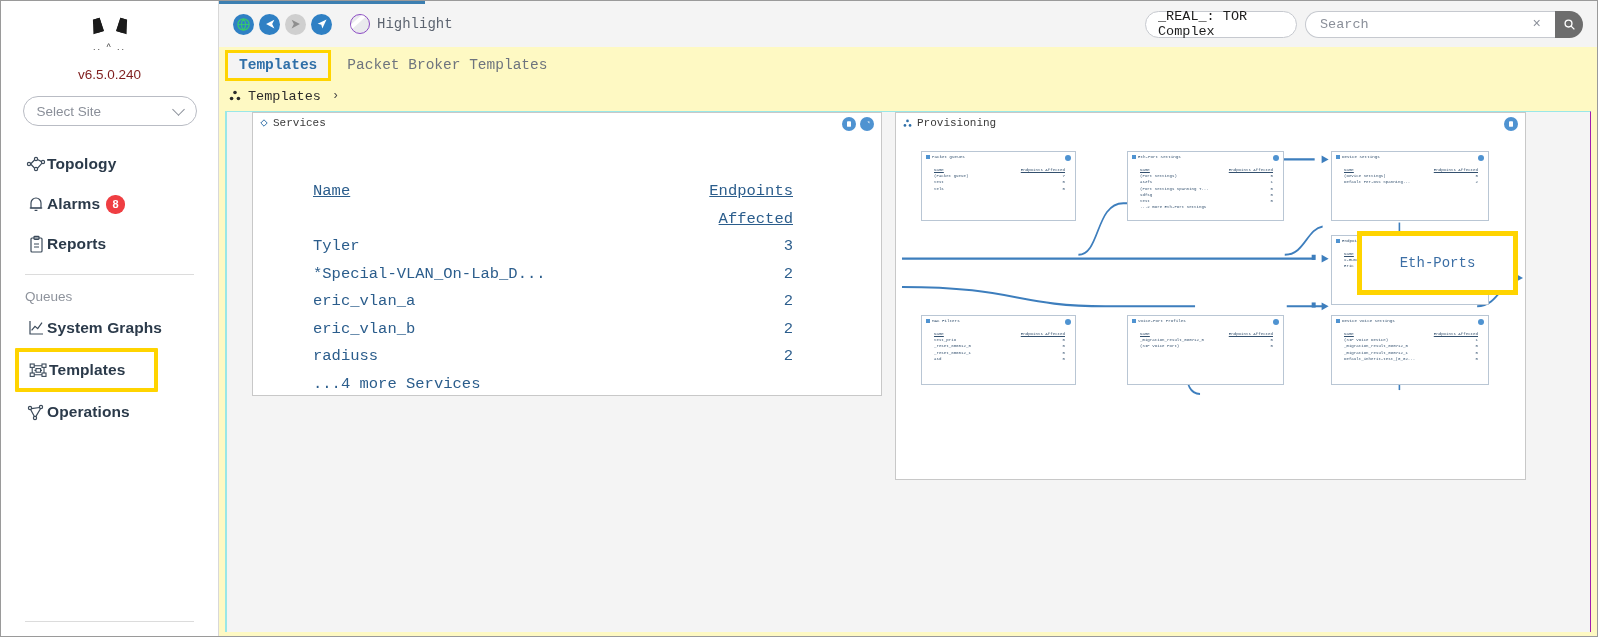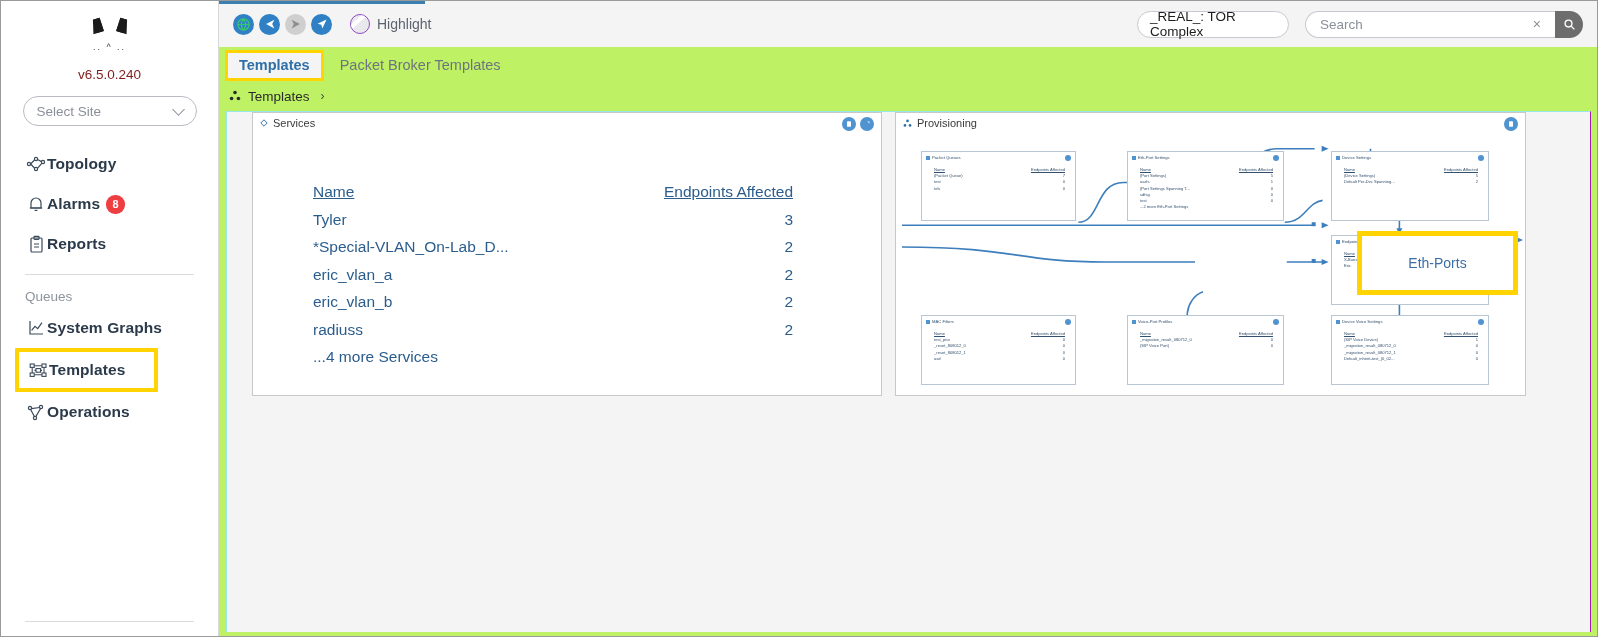--- a/index.html
+++ b/index.html
@@ -71,42 +71,42 @@
   .nav-sep { height:1px; background:#dcdcdc; margin:10px 24px 0 24px; }
   .group-label { font-size:13.5px; color:#8e939c; padding:14px 0 4px 24px; }
   .nav-item.highlighted {
     border:4px solid #ffd400; margin:0 60px 0 14px; height:44px; padding-left:8px;
     border-radius:1px; background:#fff;
   }
   #nav-bottom { position:absolute; left:0; right:0; top:512px; }
   #sidebar-bottom-rule { position:absolute; left:24px; right:24px; top:620px; height:1px; background:#dcdcdc; }
 
   
-  #main { flex:1; display:flex; flex-direction:column; background:#bef264; position:relative; min-width:0; }
+  #main { flex:1; display:flex; flex-direction:column; background:#fef9c3; position:relative; min-width:0;font-family:Liberation Mono, monospace; }
   #topbar {
     height:46px; background:#f4f4f4; position:relative;
     display:flex; align-items:center;
   }
   #topbar-accent { position:absolute; left:0; top:0; width:206px; height:3px; background:#3c7fb1; }
 
   .tool-icons { display:flex; align-items:center; gap:5px; margin-left:14px; }
   .circ { width:21px;height:21px;border-radius:50%; display:flex;align-items:center;justify-content:center; cursor:pointer; }
   .circ.blue { background:#2f80c4; }
   .circ.grey { background:#cfcfcf; }
   .circ svg { display:block; }
   .highlight-btn { display:flex; align-items:center; gap:7px; margin-left:18px; cursor:pointer; }
   .moon-ring {
     width:20px;height:20px;border-radius:50%; border:1.6px solid #8c4bc4;
     background:#e9e9ed; position:relative; overflow:hidden;
   }
   .moon-ring:after{content:""; position:absolute; left:-3px; top:4px; width:20px;height:4px;
     background:#fff; transform:rotate(-42deg);}
   .highlight-btn .t { font-size:14px; color:#5c6470; }
 
-  #searchzone { margin-left:auto; display:flex; align-items:center; gap:16px; padding-right:14px;justify-content:space-between; }
+  #searchzone { margin-left:auto; display:flex; align-items:center; gap:8px; padding-right:14px;justify-content:space-between; }
   .pill-input {
     width:152px; height:27px; border:1px solid #c6c9cf; border-radius:14px;
     background:#fff; display:flex; align-items:center; padding:0 12px;
     font-size:13.5px; color:#1d1d1d;
   }
   .search-wrap { display:flex; align-items:center; }
   .search-box {
     width:250px; height:27px; border:1px solid #c6c9cf; border-right:none;
     border-radius:14px 0 0 14px; background:#fff;
     display:flex; align-items:center; padding:0 10px 0 14px;
@@ -142,21 +142,21 @@
   .panel-title {
     position:absolute; left:7px; top:4px; display:flex; align-items:center; gap:5px;
     font-size:11px; color:#3a3a3a;
   }
   .panel-title .pico { color:#2f6fa8; display:flex; }
   .panel-icons { position:absolute; top:4px; right:7px; display:flex; gap:4px; }
   .pbtn { width:14px;height:14px;border-radius:50%; background:#4f93d1;
           display:flex;align-items:center;justify-content:center; cursor:pointer; }
 
   #panel-services { left:25px; top:0px; width:630px; height:284px; }
-  #panel-prov { left:668px; top:0px; width:631px; height:284px; }
+  #panel-prov { left:668px; top:0px; width:631px; height:368px; }
 
   
   .svc-table { position:absolute; left:60px; top:65px; width:480px; font-size:15.5px; color:#2b5d8c; }
   .svc-row { display:flex; justify-content:space-between; line-height:27.5px; }
   .svc-row.head span { text-decoration:underline; }
   .svc-row .nm { width:300px; }
   .svc-row .va { width:150px; text-align:right; }
 
   
   .mini {

